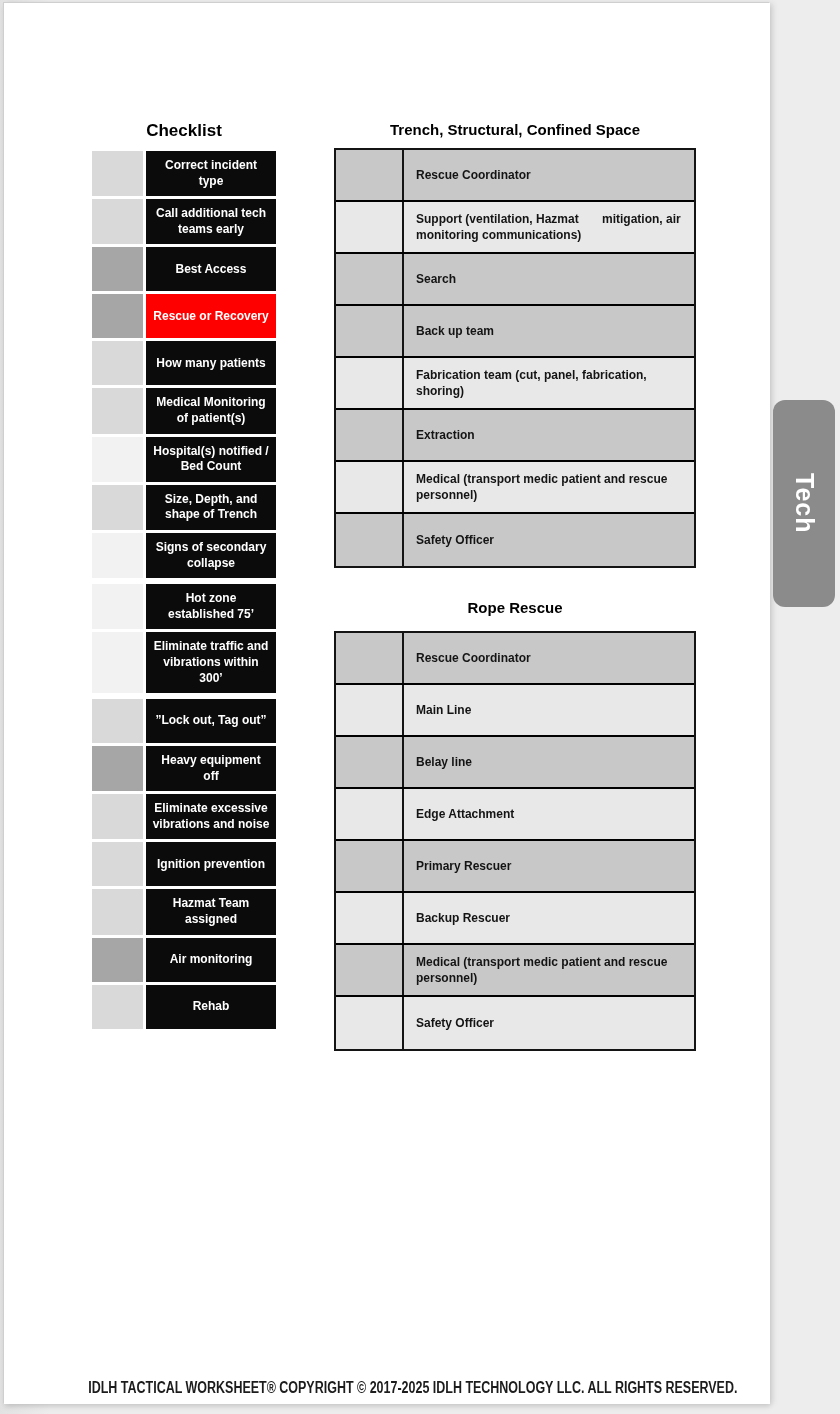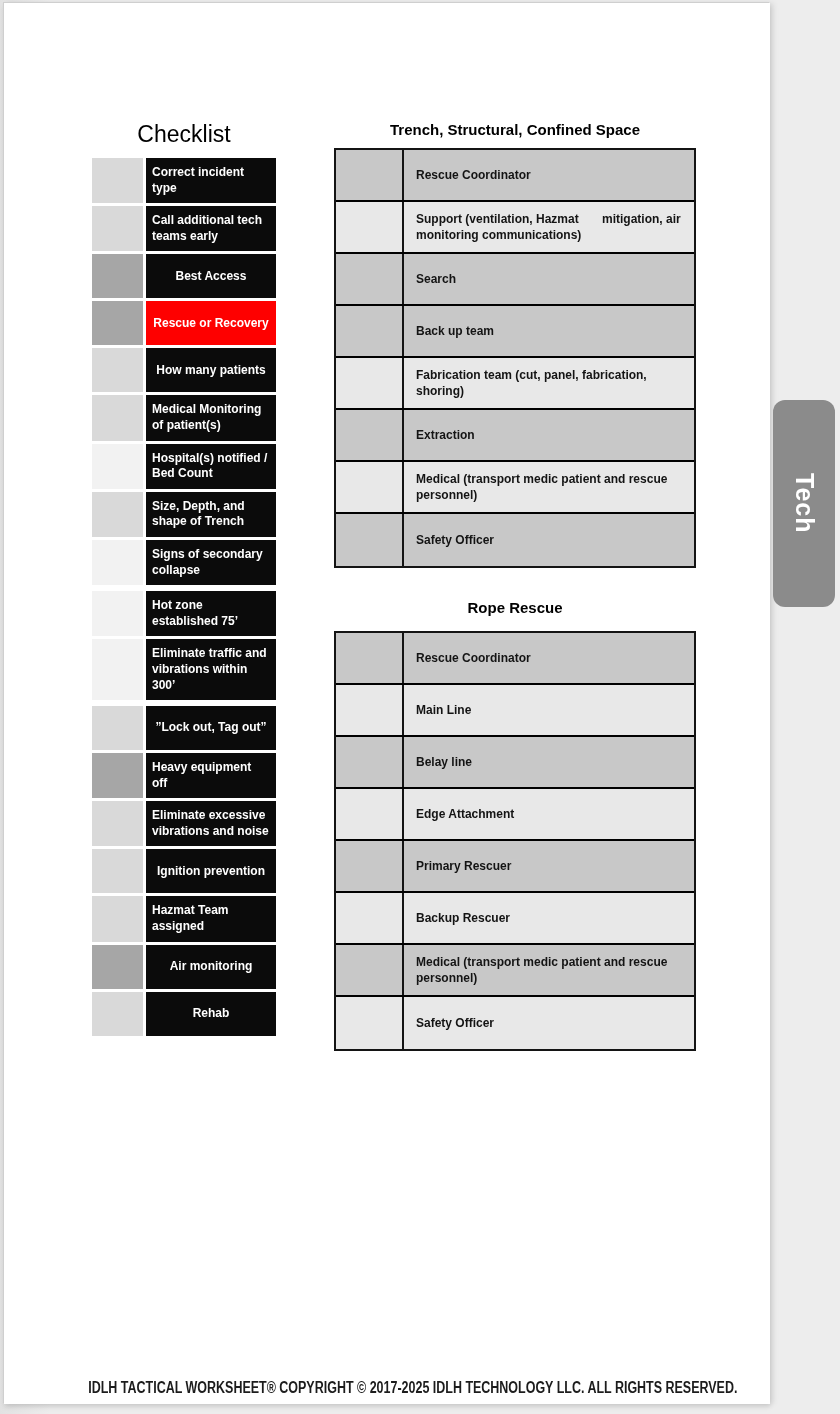--- a/index.html
+++ b/index.html
@@ -17,35 +17,36 @@
     position: absolute;
     left: 4px; top: 3px;
     width: 766px; height: 1401px;
     background: #ffffff;
     box-shadow: -1px -1px 0 #cfcfcf, 3px 0 6px rgba(0,0,0,0.10), 0 3px 5px rgba(0,0,0,0.10);
   }
 
   
   .checklist { position: absolute; left: 88px; top: 118px; width: 184px; }
   .cl-title {
-    font-size: 23px; font-weight: 400; color: #000;
+    font-size: 17px; font-weight: 700; color: #000;
     text-align: center; margin-bottom: 10px;
   }
   .cl-row { display: flex; margin-bottom: 3px; }
   .cl-box { width: 51px; flex: none; margin-right: 3px; }
   .box-light  { background: #d9d9d9; }
   .box-xlight { background: #f2f2f2; }
   .box-medium { background: #a6a6a6; }
   .cl-label {
     flex: 1;
     min-height: 44px;
     background: #0b0b0b;
     color: #ffffff;
     font-size: 12px; font-weight: 700; line-height: 1.3;
     display: flex; align-items: center; justify-content: center;
+    text-align: center;
     padding: 7px 6px;
   }
   .cl-label.hl-true { background: #fe0000; }
 
   
   .right-col { position: absolute; left: 330px; top: 118px; width: 362px; }
   .tbl-title {
     font-size: 15px; font-weight: 700; color: #000;
     text-align: center; margin-bottom: 10px;
   }

